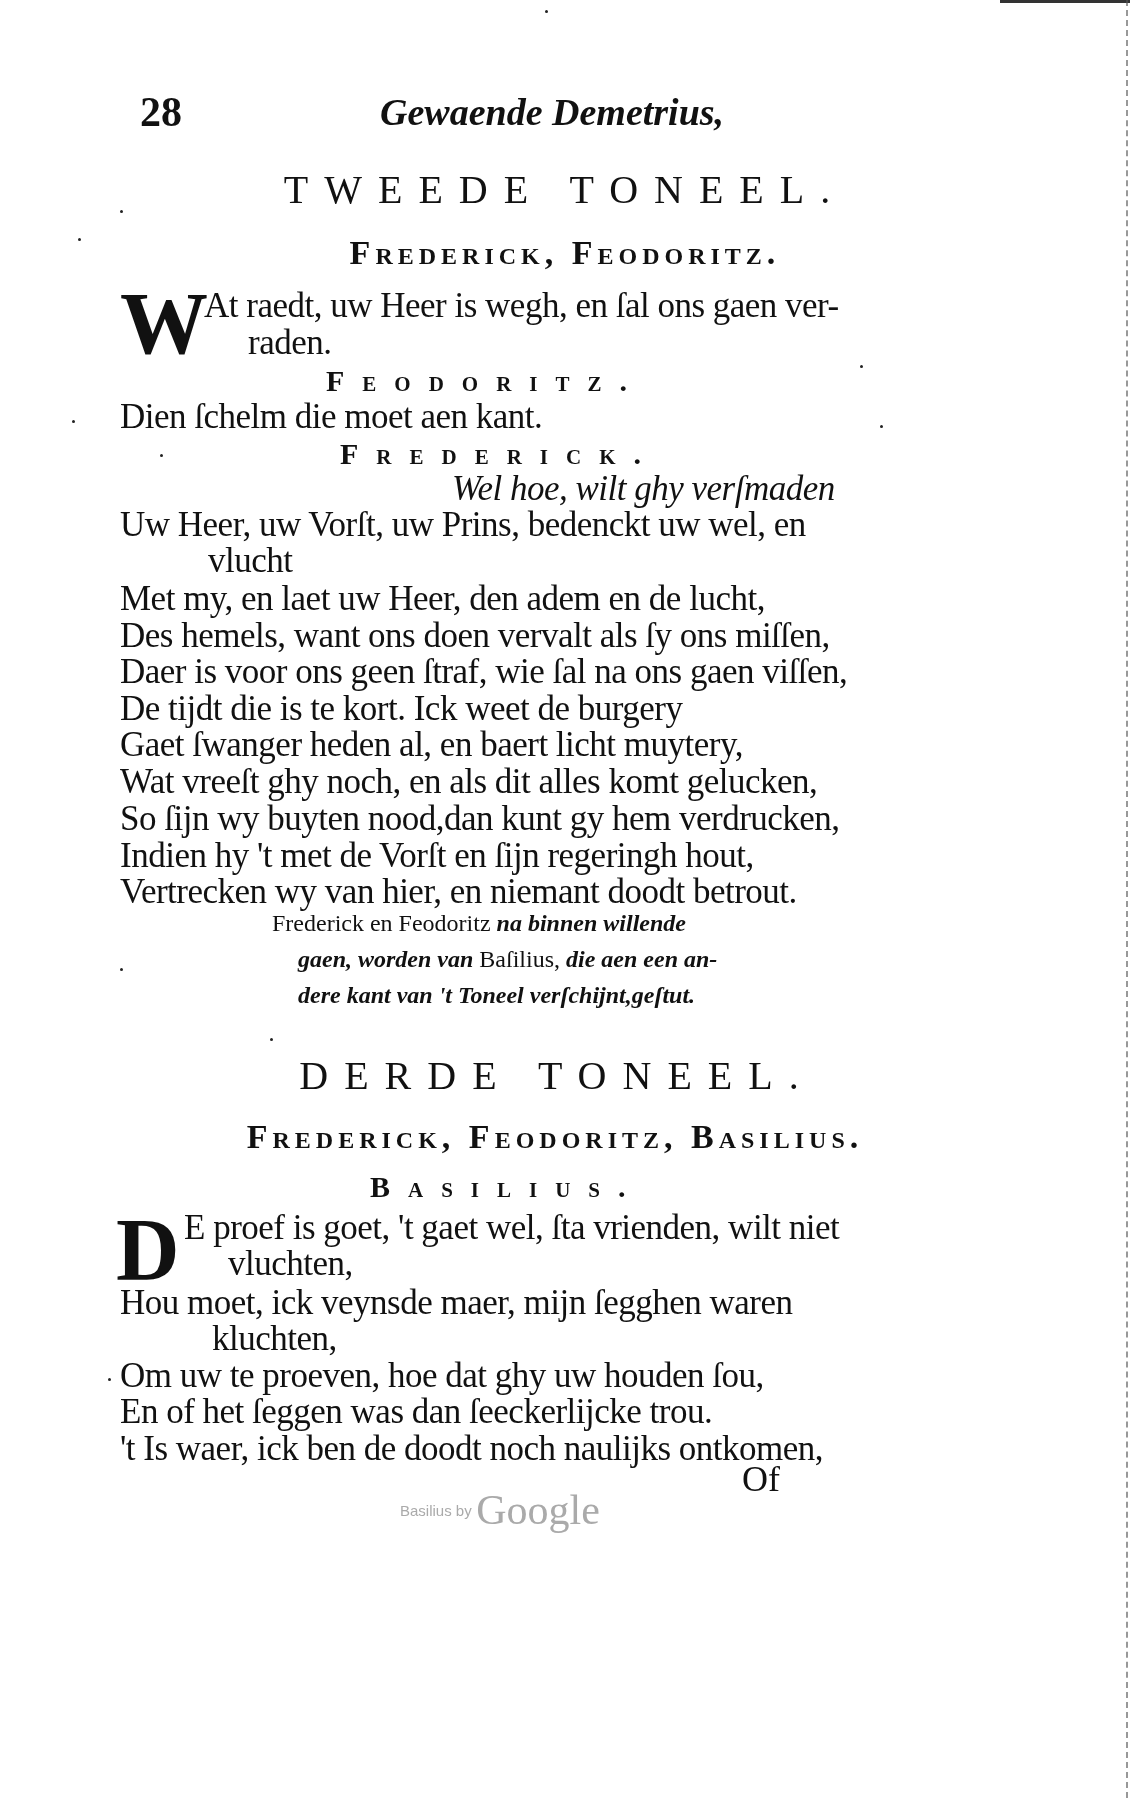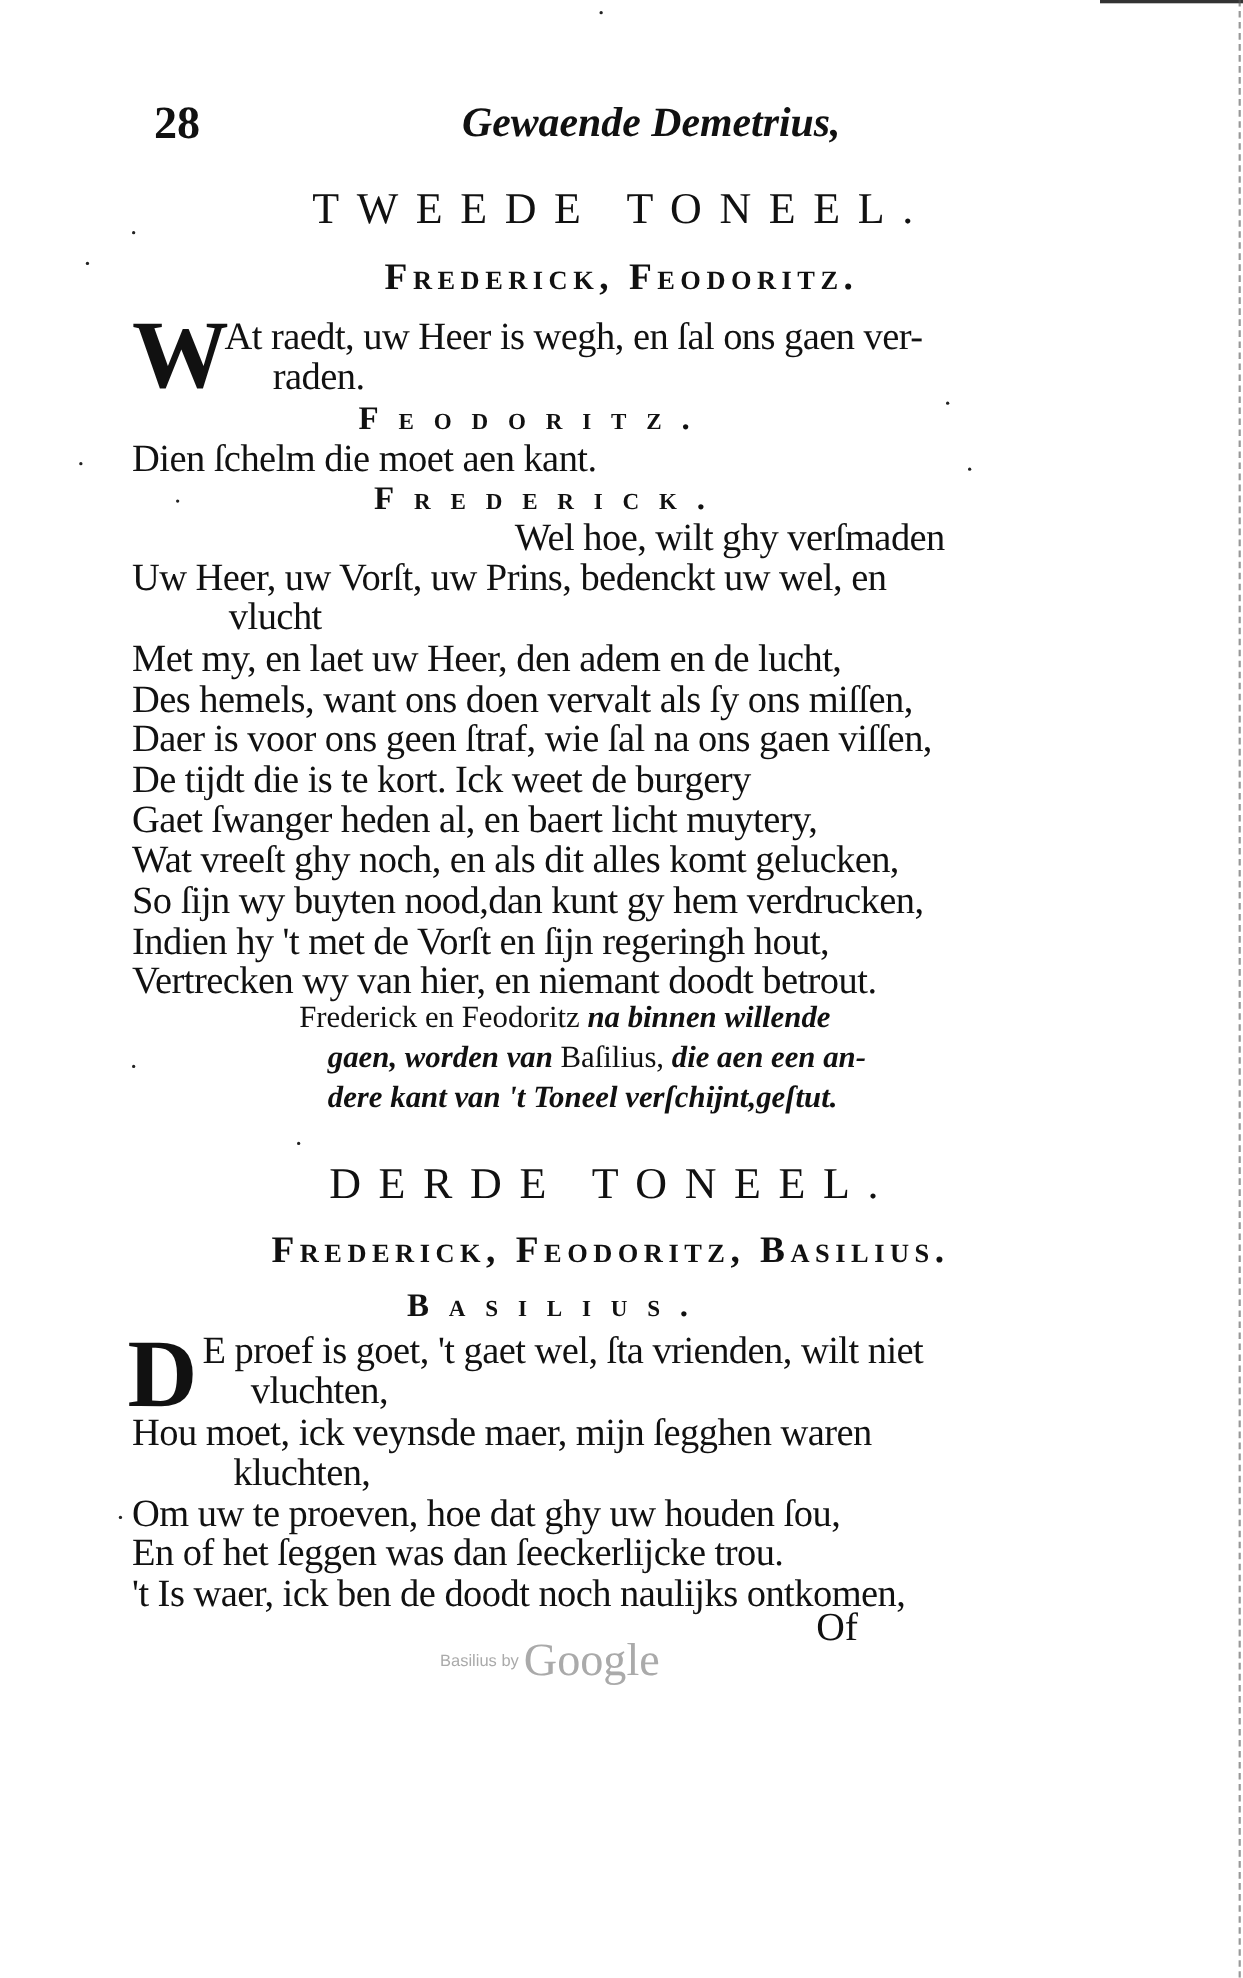--- a/index.html
+++ b/index.html
@@ -52,21 +52,20 @@
       font-size: 42px;
       font-weight: bold;
     }
     .running-title {
       position: absolute;
       left: 240px;
       top: 2px;
       font-size: 38px;
       font-style: italic;
       font-weight: bold;
-      margin-left: 40px;
     }
     .scene-heading {
       position: absolute;
       left: 0;
       width: 1130px;
       text-align: center;
       font-size: 40px;
       letter-spacing: 16px;
       font-weight: normal;
     }
@@ -95,21 +94,21 @@
       letter-spacing: -0.5px;
     }
     .dropcap {
       position: absolute;
       font-size: 88px;
       line-height: 88px;
       font-weight: bold;
     }
     .stage-direction {
       position: absolute;
-      font-size: 28px;
+      font-size: 24px;
       white-space: nowrap;
     }
     .stage-direction .it {
       font-style: italic;
       font-weight: bold;
     }
     .catchword {
       position: absolute;
       right: 128px;
       top: 1676px;
@@ -156,21 +155,21 @@
   <div class="cast-line" style="top:234px;">Frederick, Feodoritz.</div>
 
   <span class="dropcap" style="left:120px; top:280px;">W</span>
   <div class="verse" style="left:204px; top:287px;">At  raedt, uw Heer is wegh, en ſal ons gaen ver-</div>
   <div class="verse" style="left:248px; top:324px;">raden.</div>
 
   <div class="speaker" style="left:326px; top:364px;">Feodoritz.</div>
   <div class="verse" style="left:120px; top:398px;">Dien ſchelm die moet aen kant.</div>
 
   <div class="speaker" style="left:340px; top:437px;">Frederick.</div>
-  <div class="verse" style="left:468px; top:470px;">Wel hoe, wilt ghy verſmaden</div>
+  <div class="verse" style="left:452px; top:470px;font-style:italic;">Wel hoe, wilt ghy verſmaden</div>
   <div class="verse" style="left:120px; top:506px;">Uw Heer, uw Vorſt, uw Prins, bedenckt uw wel, en</div>
   <div class="verse" style="left:208px; top:542px;">vlucht</div>
   <div class="verse" style="left:120px; top:580px;">Met my, en laet uw Heer, den adem en de lucht,</div>
   <div class="verse" style="left:120px; top:617px;">Des hemels,  want ons doen vervalt als ſy ons miſſen,</div>
   <div class="verse" style="left:120px; top:653px;">Daer is voor ons geen ſtraf, wie ſal  na ons gaen viſſen,</div>
   <div class="verse" style="left:120px; top:690px;">De tijdt die is te kort.  Ick  weet de burgery</div>
   <div class="verse" style="left:120px; top:726px;">Gaet ſwanger heden al, en baert licht muytery,</div>
   <div class="verse" style="left:120px; top:763px;">Wat vreeſt ghy noch, en als dit alles komt gelucken,</div>
   <div class="verse" style="left:120px; top:800px;">So ſijn wy buyten nood,dan kunt gy hem verdrucken,</div>
   <div class="verse" style="left:120px; top:837px;">Indien hy 't met de Vorſt en ſijn regeringh hout,</div>

